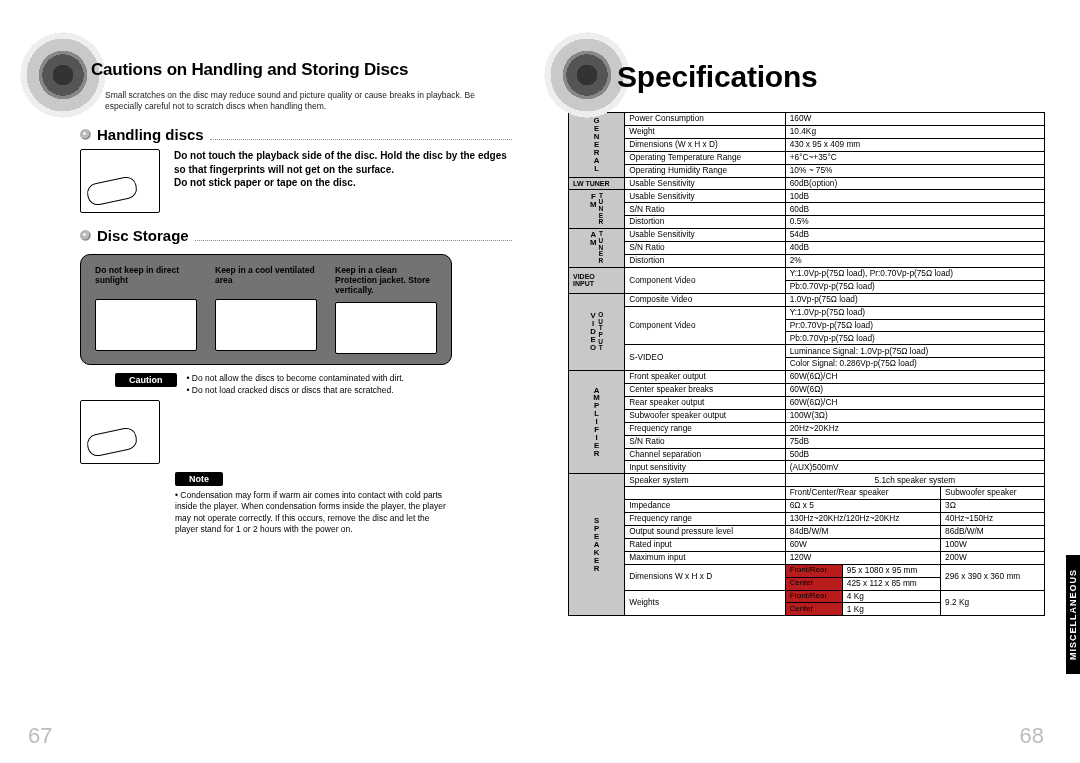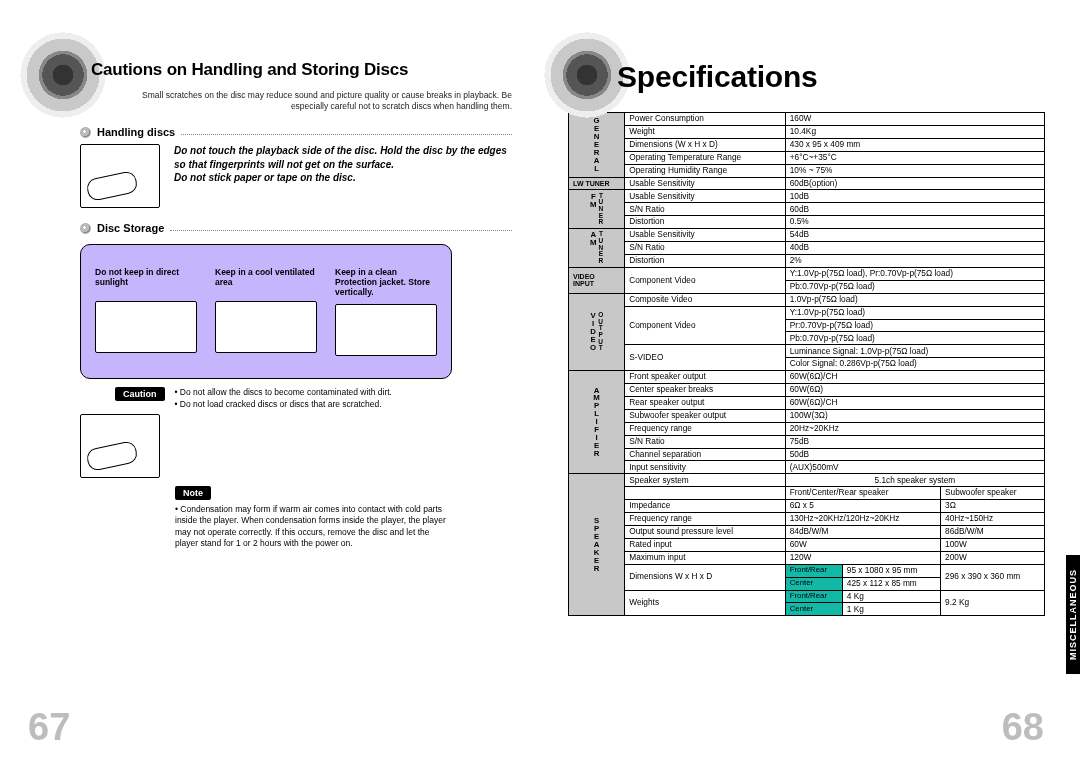--- a/index.html
+++ b/index.html
@@ -38,29 +38,28 @@
     margin-left: 71px;
     letter-spacing: -0.2px;
   }
   .page-right h1.page-title { margin-left: 49px; font-size: 30px; }
 
   .intro-text {
     font-size: 8.5px;
     margin: 10px 0 12px 85px;
     line-height: 1.3;
     color: #222;
-    text-align: right;
   }
 
   .subhead {
     display: flex;
     align-items: center;
     gap: 6px;
     margin: 14px 0 6px 60px;
-    font-size: 11px;
+    font-size: 15px;
     font-weight: bold;
   }
   .subhead .bullet-icon {
     width: 11px; height: 11px; border-radius: 50%;
     background: radial-gradient(circle at 40% 40%, #fff 0 15%, #bbb 15% 60%, #888 60% 100%);
     flex-shrink: 0;
     border: 1px solid #aaa;
   }
   .subhead-fill {
     flex: 1;
@@ -70,48 +69,48 @@
   }
 
   .section-row { display: flex; gap: 14px; margin-left: 60px; margin-top: 4px; align-items: flex-start; }
   .illus-box {
     width: 80px; height: 64px;
     border: 1px solid #000; border-radius: 2px;
     flex-shrink: 0;
     background: #fff;
     position: relative;
   }
-  .body-text { font-size: 10px; line-height: 1.35; font-style: italic; }
+  .body-text { font-size: 10px; line-height: 1.35; }
   .body-text .bold { font-weight: bold; }
   .bullet-line { font-size: 8.5px; line-height: 1.35; color: #222; padding-left: 8px; text-indent: -6px; }
 
   .storage-box {
     margin: 10px 60px 8px 60px;
     border: 1px solid #000;
     border-radius: 10px;
-    padding: 22px 14px;
+    padding: 10px 14px;
     display: flex;
     gap: 18px;
-    background: #c4b5fd;
+    background: #737373;
   }
   .storage-col { flex: 1; }
   .storage-label { font-size: 8.5px; font-weight: bold; line-height: 1.2; margin-bottom: 6px; min-height: 28px; }
   .storage-illus {
     height: 52px; border: 1px solid #000;
     border-radius: 2px; background: #fff;
   }
 
-  .tag { display: inline-block; color: #fff; background: #000; font-weight: bold; font-size: 9px; padding: 2px 8px; border-radius: 2px; }
+  .tag { display: inline-block; color: #fff; background: #000; font-weight: bold; font-size: 9px; padding: 2px 14px; border-radius: 2px; }
   .caution-row { margin: 6px 60px 0 95px; display: flex; gap: 10px; align-items: flex-start; }
   .caution-lines { font-size: 8.5px; line-height: 1.4; }
   .note-block { margin: 8px 60px 0 155px; }
   .note-block .note-tag { margin-left: 0; }
   .note-lines { font-size: 8.5px; line-height: 1.3; margin-top: 4px; }
 
-  .page-num { position: absolute; bottom: 14px; font-size: 38px; color: #bdbdbd; font-weight: bold; margin-top: 28px; }
+  .page-num { position: absolute; bottom: 14px; font-size: 22px; color: #bdbdbd; font-weight: normal; margin-top: 28px; }
   .page-left .page-num { left: 28px; }
   .page-right .page-num { right: 36px; }
 
   .side-tab {
     position: absolute; right: 0; top: 555px;
     background: #000; color: #fff;
     font-size: 9px; letter-spacing: 1px;
     padding: 14px 2px;
     writing-mode: vertical-rl; text-orientation: mixed;
     transform: rotate(180deg);
@@ -135,21 +134,21 @@
   .catcell {
     background: #c8c8c8;
     font-weight: bold;
     text-align: center;
     font-size: 8px;
     line-height: 1.05;
     padding: 2px 2px;
   }
   .catcell-stack { text-align:center; font-weight:bold; font-size:7.8px; letter-spacing:0; line-height:1.02; }
   .cell-lbl { width: 130px; }
-  .sub { background:#14b8a6; text-align:center; font-size:7.8px; }
+  .sub { background:#b91c1c; text-align:center; font-size:7.8px; }
 
   
   .illus-disc::before {
     content: ""; position:absolute; width: 34px; height:34px;
     border:2px solid #000; border-radius:50%;
     left: 34px; top: 10px;
   }
   .illus-hand::before {
     content:""; position:absolute; width:48px; height:20px;
     border:1.5px solid #000; border-radius:10px;

